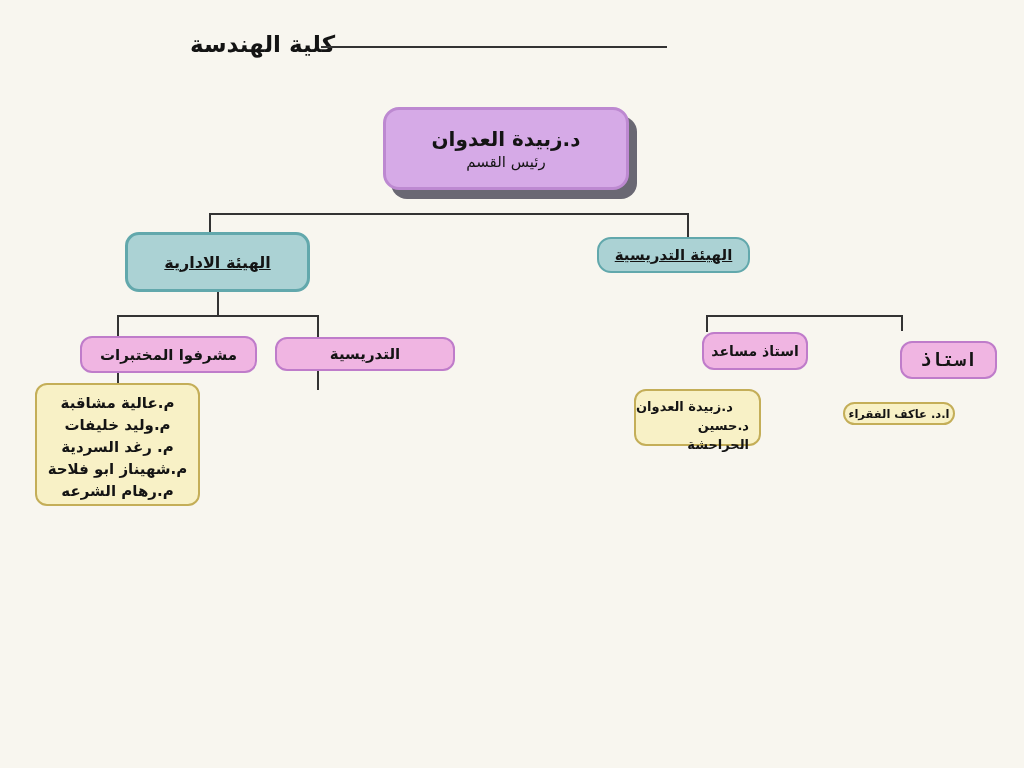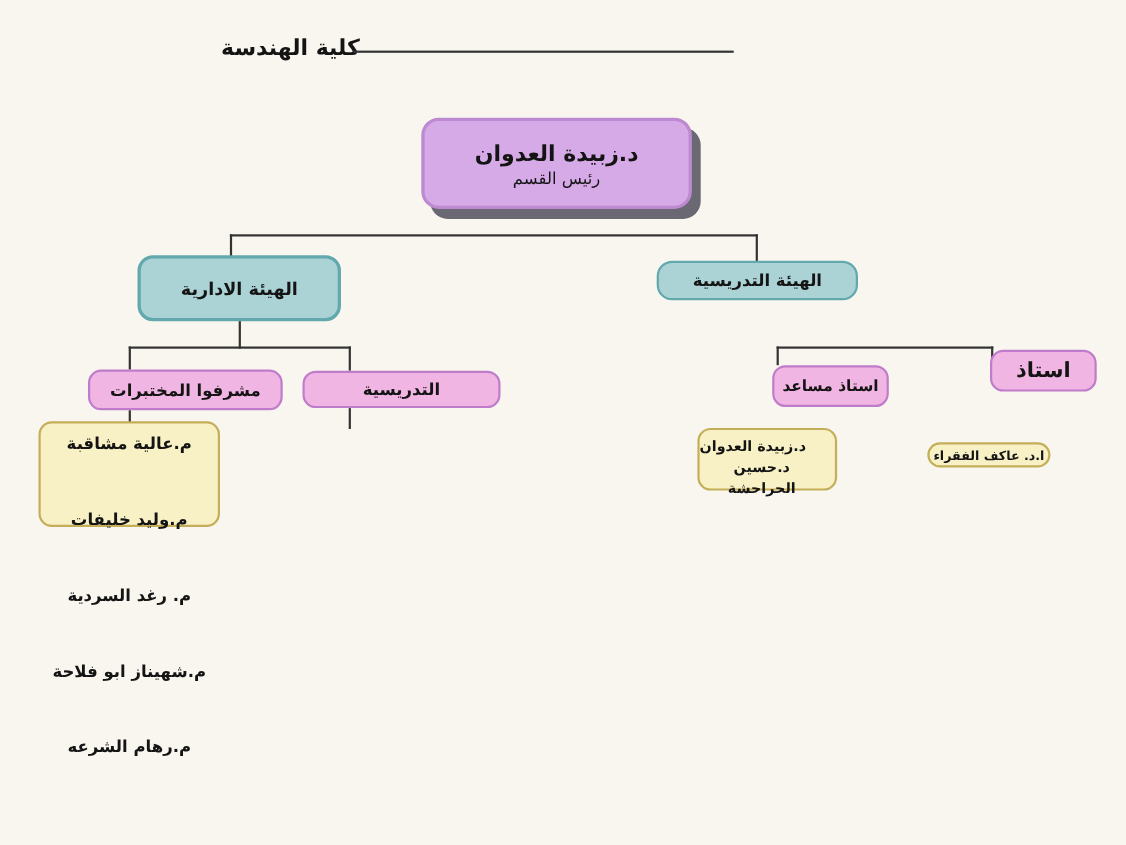--- a/index.html
+++ b/index.html
@@ -6,54 +6,54 @@
   .canvas{
     position:relative;width:1024px;height:768px;overflow:hidden;
     background:#f8f6ef;
     font-family:"DejaVu Sans",sans-serif;
     color:#141414;
   }
   .line{position:absolute;background:#333;}
   .box{
     position:absolute;box-sizing:border-box;
     display:flex;flex-direction:column;justify-content:center;align-items:center;
-    text-align:center;direction:rtl;
+    direction:rtl;
   }
   
-  .hdr{position:absolute;font-weight:bold;font-size:20px;direction:rtl;white-space:nowrap;margin-left:11px;}
+  .hdr{position:absolute;font-weight:bold;font-size:23px;direction:rtl;white-space:nowrap;}
   
   .root-box{
     left:383px;top:107px;width:246px;height:83px;
     background:#d6aae7;border:3px solid#bd89d1;border-radius:16px;
     box-shadow:8px 9px 0 #6a6873;
   }
   .root-name{font-weight:bold;font-size:20px;line-height:26px;}
   .root-title{font-size:15px;line-height:20px;}
   
   .teal{
     background:#abd2d4;border:3px solid #62a8ac;border-radius:14px;
-    font-weight:bold;font-size:16px;
+    font-weight:bold;font-size:16px;text-decoration:underline;
   }
   .teal-admin{left:125px;top:232px;width:185px;height:60px;}
-  .teal-teach{left:597px;top:237px;width:183px;height:36px;border-width:2.5px;font-size:15px;}
+  .teal-teach{left:597px;top:237px;width:153px;height:36px;border-width:2.5px;font-size:15px;}
   
   .pink{
     background:#f0b5e2;border:2.5px solid #bf7cca;border-radius:12px;
     font-weight:bold;font-size:15px;margin-left:47px;
   }
   .pink-labs{left:33px;top:336px;width:177px;height:37px;}
   .pink-secr{left:228px;top:337px;width:180px;height:34px;}
   .pink-asst{left:655px;top:332px;width:106px;height:38px;font-size:14px;}
-  .pink-prof{left:853px;top:318px;width:97px;height:38px;font-size:19px;}
+  .pink-prof{left:853px;top:341px;width:97px;height:38px;font-size:19px;font-family:Liberation Mono, monospace;}
   
   .yellow{
     background:#f8f1c6;border:2px solid #c4ae58;border-radius:12px;
     font-weight:bold;
   }
-  .yel-labs{left:35px;top:383px;width:165px;height:96px;font-size:15px;line-height:22px;justify-content:flex-start;padding-top:7px;gap:47px;}
+  .yel-labs{left:35px;top:383px;width:165px;height:123px;font-size:15px;line-height:22px;justify-content:flex-start;padding-top:7px;}
   .yel-secr{left:235px;top:390px;width:172px;height:29px;font-size:14px;}
   .yel-asst{left:634px;top:389px;width:127px;height:57px;font-size:13px;line-height:19px;justify-content:flex-start;align-items:flex-end;padding:6px 10px 0 0;}
   .yel-prof{left:843px;top:389px;width:112px;height:23px;font-size:11.5px;border-radius:12px;margin-top:13px;}
 </style>
 </head>
 <body>
 
 <div class="canvas">
 
   <div class="hdr" style="left:190px;top:31px;">كلية الهندسة</div>

